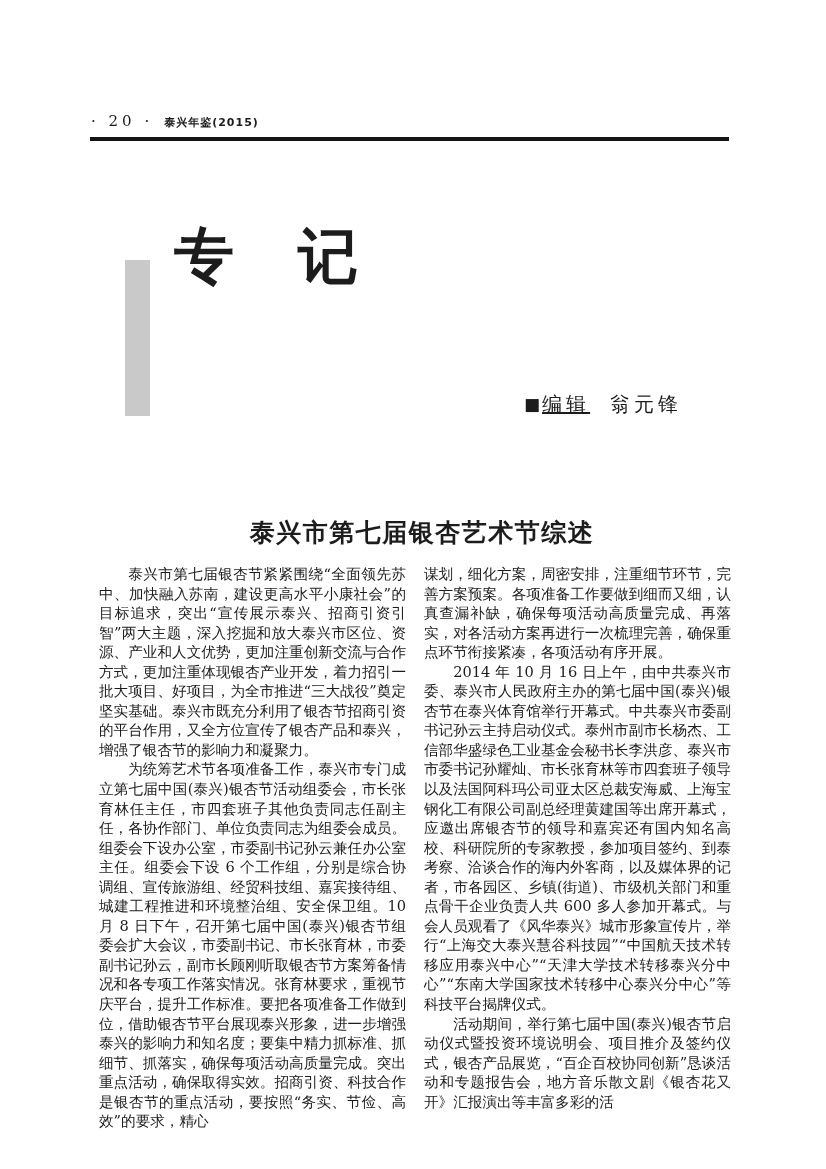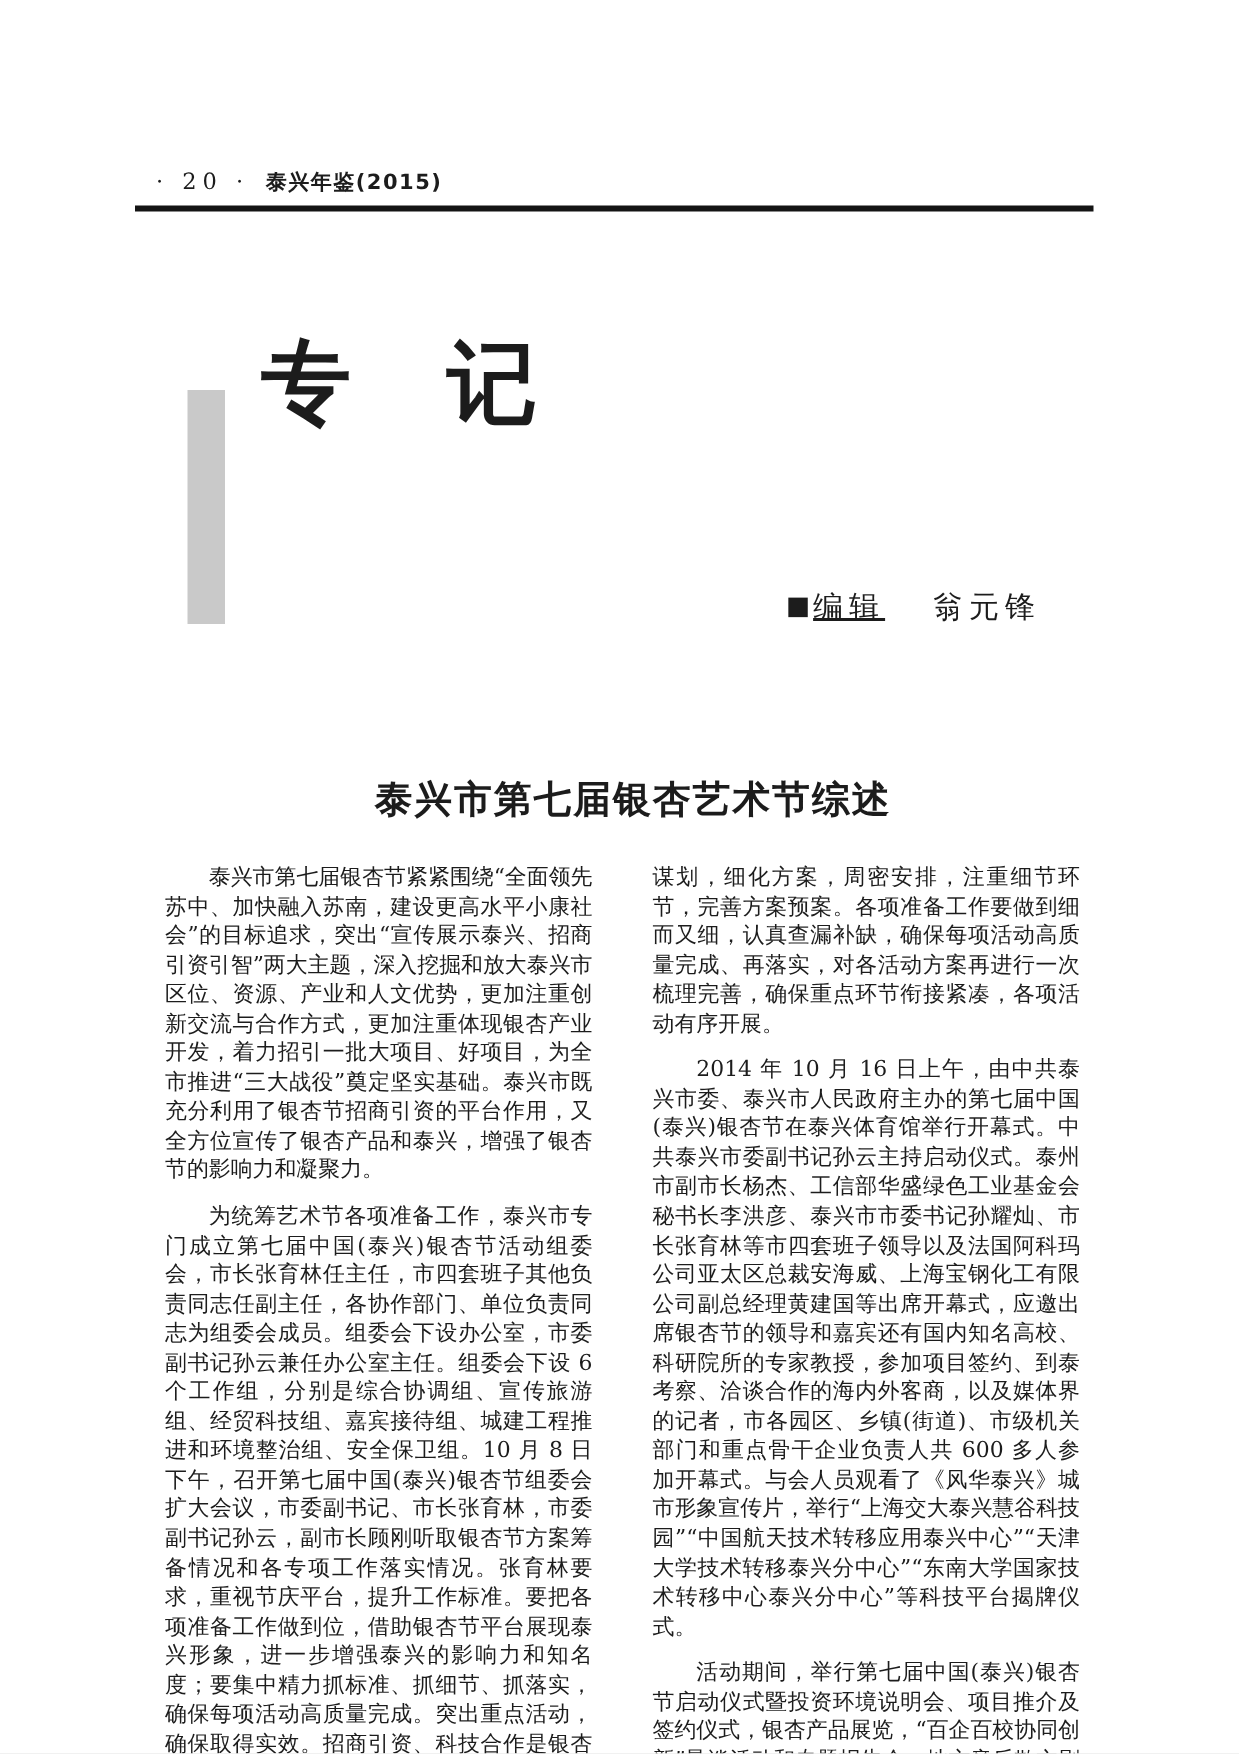--- a/index.html
+++ b/index.html
@@ -8,35 +8,35 @@
     width: 826px;
     height: 1169px;
     margin: 0 auto;
     background: #ffffff;
     color: #1c1c1c;
     font-family: "DejaVu Serif", serif;
     overflow: hidden;
   }
   .running-header {
     position: absolute;
-    left: 104px;
+    left: 91px;
     top: 112px;
     display: flex;
     align-items: baseline;
     gap: 11px;
     white-space: nowrap;
   }
   .page-label {
     font-family: "DejaVu Serif", serif;
     font-size: 15px;
     letter-spacing: 4px;
   }
   .book-title {
     font-family: "DejaVu Sans", sans-serif;
-    font-size: 14px;
+    font-size: 11px;
     font-weight: 600;
     letter-spacing: 1px;
   }
   .header-rule {
     position: absolute;
     left: 90px;
     top: 137px;
     width: 639px;
     height: 3.5px;
     background: #141414;
@@ -66,21 +66,21 @@
     position: absolute;
     left: 524px;
     top: 391px;
     display: flex;
     align-items: center;
     font-size: 20px;
     white-space: nowrap;
   }
   .editor-line .square { font-size: 17px; line-height: 1; margin-right: 2px; }
   .editor-line .label { letter-spacing: 4px; text-decoration: underline; }
-  .editor-line .name { margin-left: 32px; letter-spacing: 4px; }
+  .editor-line .name { margin-left: 20px; letter-spacing: 4px; }
   .article-title {
     position: absolute;
     left: 90px;
     top: 504px;
     width: 640px;
     margin: 12px;
     text-align: center;
     font-family: "DejaVu Sans", sans-serif;
     font-size: 25px;
     font-weight: 700;
@@ -90,21 +90,21 @@
   .article-body {
     position: absolute;
     left: 99px;
     top: 564px;
     width: 632px;
     display: flex;
     gap: 18px;
   }
   .column { width: 307px; }
   .para {
-    margin: 11px;
+    margin: 0;
     font-family: "DejaVu Serif", serif;
     font-size: 14.6px;
     line-height: 19.55px;
     text-align: justify;
     text-justify: inter-ideograph;
     text-indent: 2em;
     word-break: break-all;
   }
   .para.no-indent { text-indent: 0; }
 </style>

